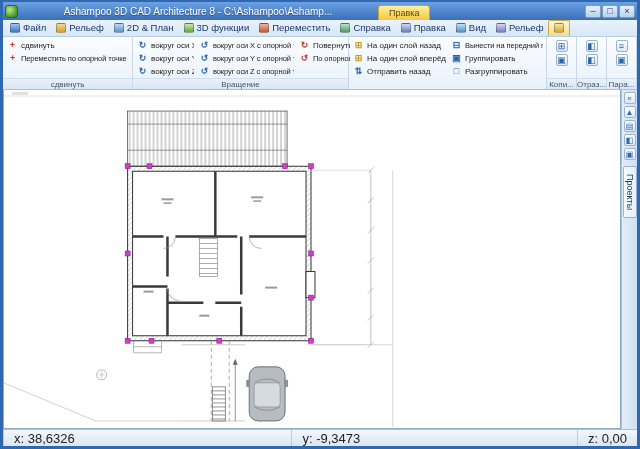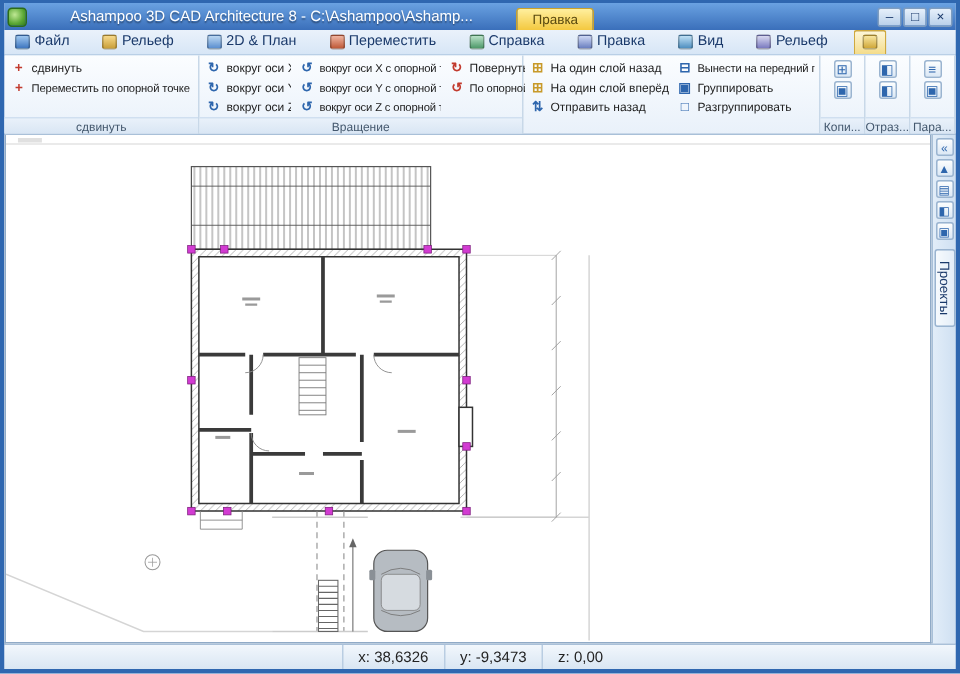--- a/index.html
+++ b/index.html
@@ -11,21 +11,21 @@
     overflow: hidden;
   }
   .window {
     position: absolute; top: 2px; left: 3px; right: 3px; bottom: 3px;
     display: flex; flex-direction: column; background: #e7f0fa;
   }
   
   .titlebar {
     height: 18px; flex: 0 0 18px;
     background: linear-gradient(#6aa2e2, #3a6fba);
-    display: flex; align-items: center; padding: 0 2px; gap: 3px;
+    display: flex; align-items: center; padding: 0 2px; gap: 20px;
   }
   .app-icon {
     width: 13px; height: 13px; border-radius: 3px;
     background: radial-gradient(circle at 35% 35%, #bfe894, #59a633 60%, #2f7a1d);
     border: 1px solid #2c6b1a; flex: 0 0 13px;
   }
   .title {
     flex: 0 0 320px; text-align: center; color: #fff; font-size: 10px;
     text-shadow: 0 1px 1px rgba(0,0,0,.4); white-space: nowrap; overflow: hidden;
   }
@@ -42,21 +42,20 @@
     width: 16px; height: 13px; font-size: 9px; line-height: 11px; text-align: center;
     color: #1b3a6b; background: linear-gradient(#e6f0fb, #b9d0ea);
     border: 1px solid #7d9cc0; border-radius: 2px;
   }
   
   .tabrow {
     height: 17px; flex: 0 0 17px;
     background: linear-gradient(#eaf2fb, #d7e6f6);
     display: flex; align-items: flex-end; padding-left: 2px;
     border-bottom: 1px solid #b9cfe6;
-    gap: 12px;
   }
   .tab {
     display: flex; align-items: center; gap: 3px; padding: 1px 5px 2px;
     font-size: 9.5px; color: #1b3a6b; height: 16px; white-space: nowrap;
   }
   .tab.active {
     background: linear-gradient(#fdf6d8, #f4dc8a);
     border: 1px solid #cfa93f; border-bottom: none;
     border-radius: 2px 2px 0 0; font-weight: bold; color: #4a3c0a;
   }
@@ -122,22 +121,22 @@
   .vtab {
     margin-top: 4px; background: linear-gradient(90deg,#f6fafd,#e4eef8);
     border: 1px solid #9ab4d0; border-radius: 2px; padding: 7px 1px;
     writing-mode: vertical-rl; font-size: 9px; color: #1b3a6b;
   }
   
   .statusbar {
     height: 17px; flex: 0 0 17px;
     background: linear-gradient(#f2f7fc, #d9e6f3);
     border-top: 1px solid #a9c0d8;
-    display: flex; align-items: center; justify-content: center;
-    font-size: 10px; color: #222;
+    display: flex; align-items: center; justify-content: space-between;
+    font-size: 13px; color: #222;
   }
   .status-cell { padding: 0 10px; border-left: 1px solid #b9cde2; height: 100%; display: flex; align-items: center; }
 </style>
 </head>
 <body>
 
 <div class="window">
 
   <div class="titlebar">
     <span class="app-icon"></span>
@@ -156,20 +155,24 @@
         <span class="tab-icon ic-file"></span>
         <span>Файл</span>
       </span>
     <span class="tab">
         <span class="tab-icon ic-task"></span>
         <span>Рельеф</span>
       </span>
     <span class="tab">
         <span class="tab-icon ic-plan"></span>
         <span>2D &amp; План</span>
+      </span>
+    <span class="tab">
+        <span class="tab-icon ic-cube"></span>
+        <span>3D функции</span>
       </span>
     <span class="tab">
         <span class="tab-icon ic-constr"></span>
         <span>Переместить</span>
       </span>
     <span class="tab">
         <span class="tab-icon ic-terrain"></span>
         <span>Справка</span>
       </span>
     <span class="tab">

